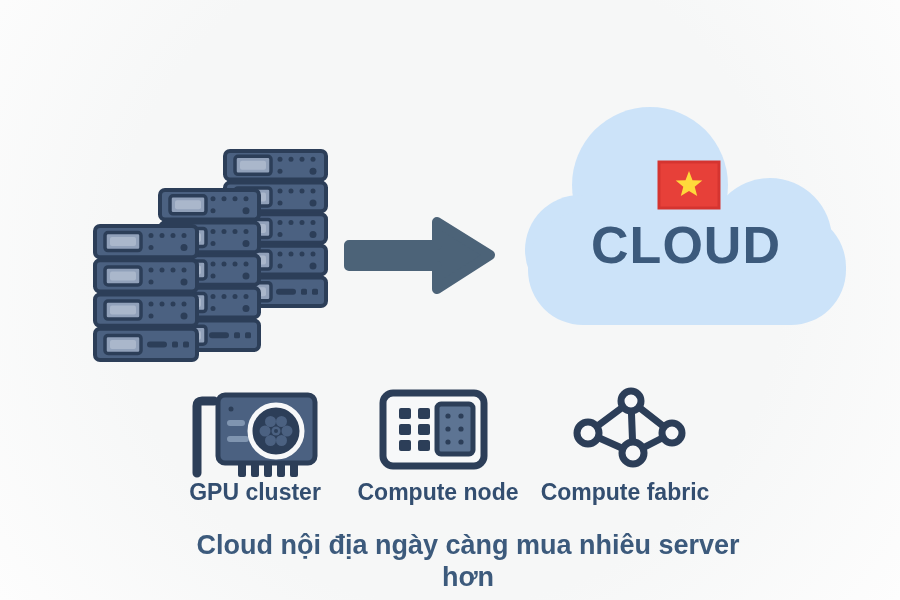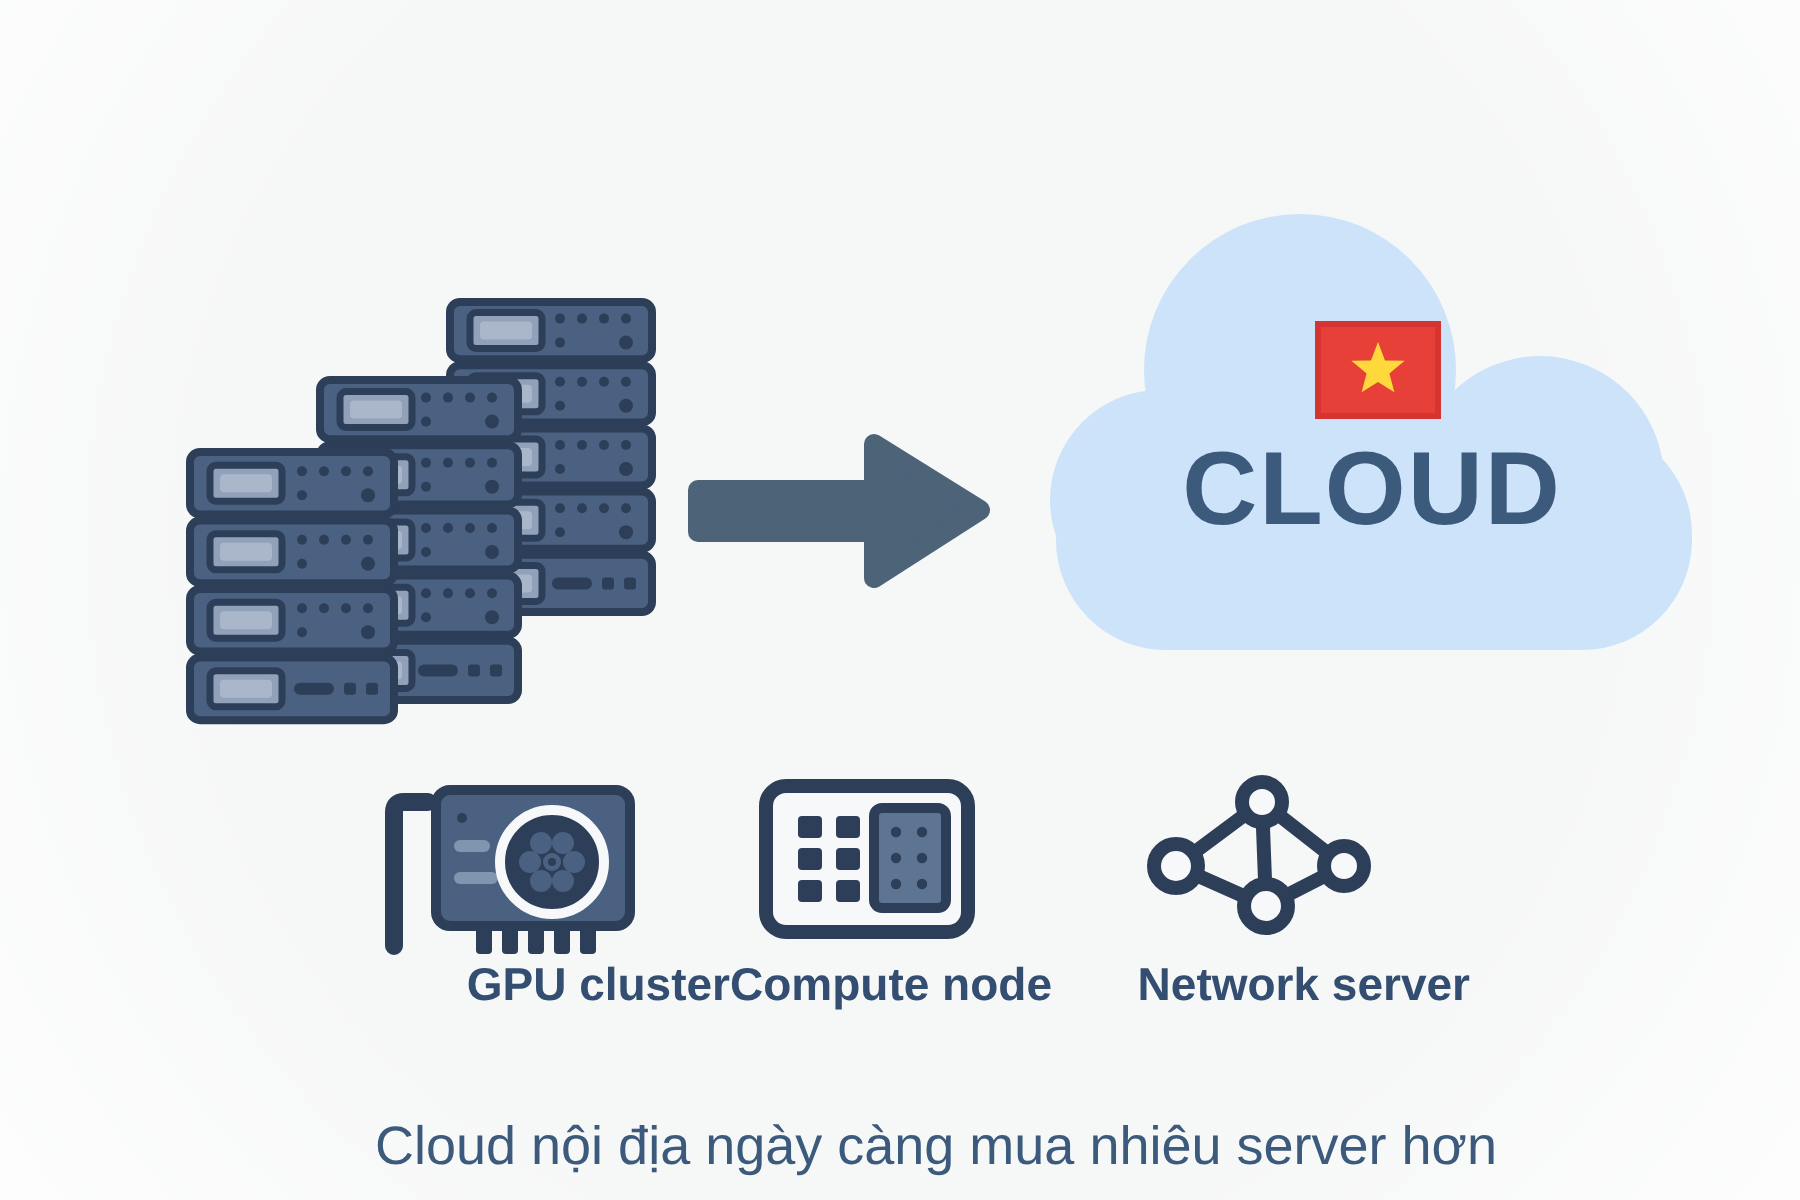--- a/index.html
+++ b/index.html
@@ -15,26 +15,26 @@
   .flag-rect{fill:var(--flagRed);stroke:var(--flagBorder);stroke-width:3;}
   .flag-star{fill:var(--star);}
   .arrow{fill:var(--arrow);stroke:var(--arrow);stroke-width:10;stroke-linejoin:round;}
   .outline{stroke:var(--dark);fill:none;}
   .cloud-text{
     position:absolute;left:536px;width:300px;text-align:center;
     color:var(--navy);font-weight:700;font-size:52px;line-height:1;
     letter-spacing:1px;
   }
   .icon-label{
-    position:absolute;width:220px;text-align:right;top:479px;
+    position:absolute;width:220px;text-align:center;top:479px;
     color:var(--label);font-weight:700;font-size:23px;line-height:1.2;
   }
   .caption{
     position:absolute;left:168px;top:529px;width:600px;text-align:center;
-    color:var(--navy);font-weight:400;font-size:27px;line-height:1.2;margin-top:28px;
+    color:var(--navy);font-weight:700;font-size:27px;line-height:1.2;
   }
 </style>
 </head>
 <body>
 
 <div class="canvas">
 
   <svg class="art" width="900" height="600" viewBox="0 0 900 600">
 
     <g>
@@ -231,17 +231,17 @@
         <circle cx="588" cy="433" r="11"></circle>
         <circle cx="633" cy="453" r="11"></circle>
         <circle cx="672" cy="433" r="10"></circle>
       </g>
     </g>
   </svg>
 
   <div class="cloud-text" style="top:219px">CLOUD</div>
 
   <div class="icon-label" style="left:145px">GPU cluster</div>
-  <div class="icon-label" style="left:306px">Compute node</div>
-  <div class="icon-label" style="left:515px">Network server</div>
+  <div class="icon-label" style="left:328px">Compute node</div>
+  <div class="icon-label" style="left:515px">Compute fabric</div>
 
   <div class="caption">Cloud nội địa ngày càng mua nhiêu server hơn</div>
 </div>
 
 </body></html>

